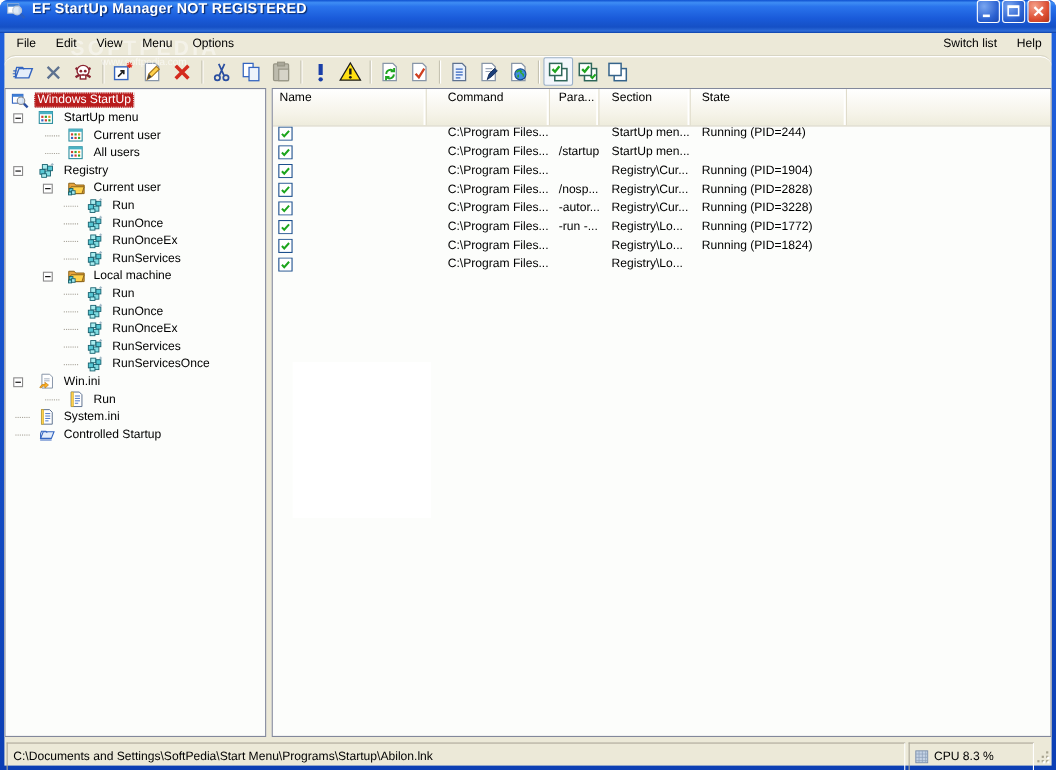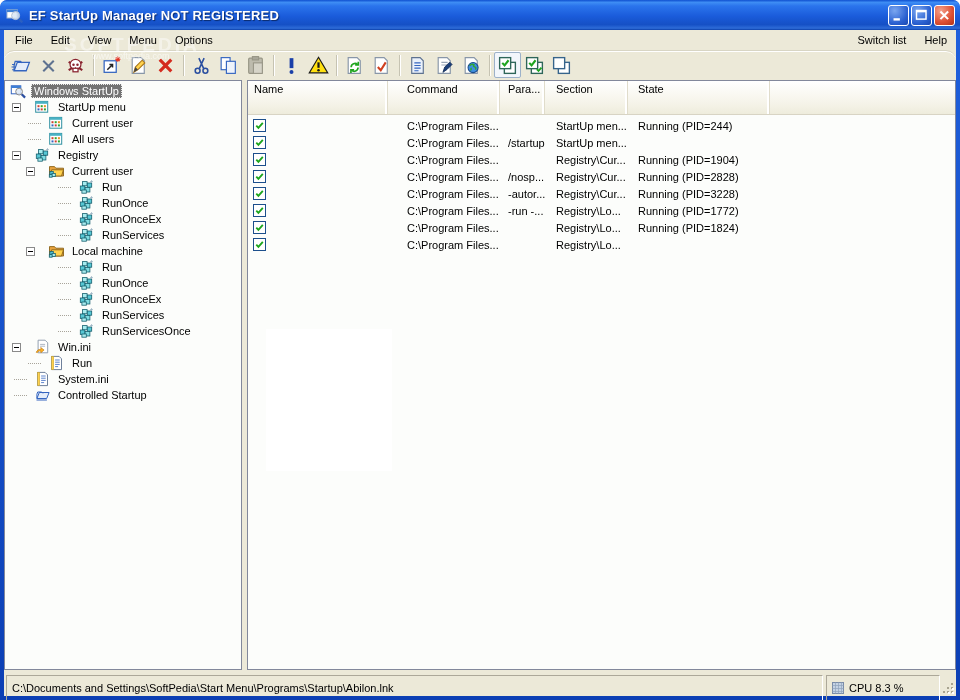--- a/index.html
+++ b/index.html
@@ -3,21 +3,21 @@
 <meta charset="utf-8">
 <style>
   html,body{margin:0;padding:0;background:#fff;}
   body{width:960px;height:700px;overflow:hidden;font-family:"Liberation Sans",sans-serif;}
   *{box-sizing:border-box;}
 
   .window{position:relative;width:960px;height:700px;display:flex;flex-direction:column;
     background:linear-gradient(#2061DE,#0C3FB4);border-radius:7px 7px 0 0;overflow:hidden;}
 
   
-  .titlebar{height:30px;flex:none;display:flex;align-items:center;padding:0 5px 0 6px;
+  .titlebar{height:30px;flex:none;display:flex;padding:0 5px 0 6px;
     background:linear-gradient(180deg,#0F50D0 0%,#3E8DF4 8%,#2A74EC 20%,#1A5BDA 55%,#1550C5 82%,#2E6CD8 94%,#0B3FA8 100%);
     border-radius:7px 7px 0 0;}
   .app-icon{width:18px;height:18px;margin-right:5px;flex:none;}
   .title-text{flex:1;color:#fff;font-weight:bold;font-size:13px;letter-spacing:.2px;
     text-shadow:1px 1px 1px #0A2A6A;white-space:nowrap;overflow:hidden;}
   .winbtns{display:flex;gap:2px;flex:none;}
   .wbtn{width:21px;height:21px;border-radius:3px;border:1px solid #FFF;display:flex;align-items:center;justify-content:center;padding:0;}
   .wbtn svg{width:19px;height:19px;}
   .wbtn.b-min,.wbtn.b-max{background:radial-gradient(circle at 30% 25%,#7AA6F0,#2A60D0 65%,#1A48B0);}
   .wbtn.b-close{background:radial-gradient(circle at 30% 25%,#F4A08A,#DD4F33 60%,#B03318);}
@@ -50,33 +50,33 @@
     position:relative;overflow:hidden;}
 
   
   .trow{height:16px;display:flex;align-items:center;white-space:nowrap;}
   .texp{width:9px;height:9px;border:1px solid #8A8A8A;background:#fff;position:relative;margin:0 13px 0 2px;flex:none;}
   .texp::before{content:"";position:absolute;left:1px;top:3px;width:5px;height:1px;background:#000;}
   .tspace{width:24px;height:100%;position:relative;flex:none;}
   .tspace::before{content:"";position:absolute;left:4px;top:8px;width:13px;border-top:1px dotted #A8A49A;}
   .ticon{width:17px;height:16px;margin-right:4px;flex:none;}
   .tlabel{padding:1px 3px;color:#000;}
-  .tlabel.sel{background:#737373;color:#FFF;outline:1px dotted #EDEDED;outline-offset:-1px;}
-  .lv0{padding-left:5px;}.lv1{padding-left:5px;}.lv2{padding-left:19px;}.lv3{padding-left:49px;}
+  .tlabel.sel{background:#b91c1c;color:#FFF;outline:1px dotted #EDEDED;outline-offset:-1px;}
+  .lv0{padding-left:5px;}.lv1{padding-left:5px;}.lv2{padding-left:32px;}.lv3{padding-left:49px;}
 
   
   .lhead{height:34px;flex:none;display:flex;font-size:11px;
     background:linear-gradient(#FFFFFF,#F5F3E8 70%,#EEECDC);border-bottom:1px solid #D8D4C4;}
   .hc{padding-top:2px;border-right:1px solid #E0DCCB;box-shadow:inset -2px 0 0 #FFFFFF;
     white-space:nowrap;overflow:hidden;}
   .hc.fill{flex:1;border-right:none;box-shadow:none;}
   .w-name{width:140px;}.w-cmd{width:112px;}.w-par{width:45px;}.w-sec{width:83px;}.w-sta{width:142px;}
   .pl-name{padding-left:6px;}.pl-cmd{padding-left:19px;}.pl-par{padding-left:8px;}.pl-sec{padding-left:11px;}.pl-sta{padding-left:10px;}
   .lbody{flex:1;position:relative;}
-  .lrow{height:17px;display:flex;align-items:flex-end;font-size:11px;position:relative;z-index:2;}
+  .lrow{height:17px;display:flex;align-items:flex-start;font-size:11px;position:relative;z-index:2;}
   .lc{white-space:nowrap;overflow:hidden;color:#000;}
   .lc.cname{width:140px;padding-left:5px;display:flex;align-items:center;}
   .cb{width:13px;height:13px;border:1px solid #1C4F8C;background:#FFF;display:flex;align-items:center;justify-content:center;flex:none;}
   .cb svg{width:11px;height:11px;}
   .wm-rect{position:absolute;left:18px;top:214px;width:126px;height:142px;background:#FFFFFF;z-index:1;}
 
   
   .statusbar{height:24px;flex:none;display:flex;align-items:stretch;gap:3px;padding:3px 16px 3px 2px;position:relative;}
   .scell{border:1px solid;border-color:#ACA899 #FFFFFF #FFFFFF #ACA899;display:flex;align-items:center;
     padding:12px 5px;font-size:11px;white-space:nowrap;overflow:hidden;color:#000;}

